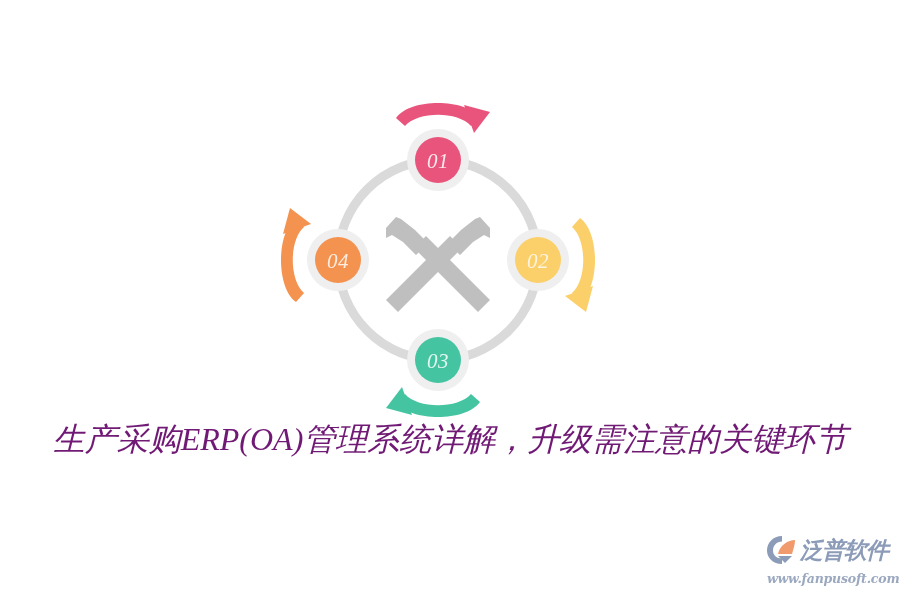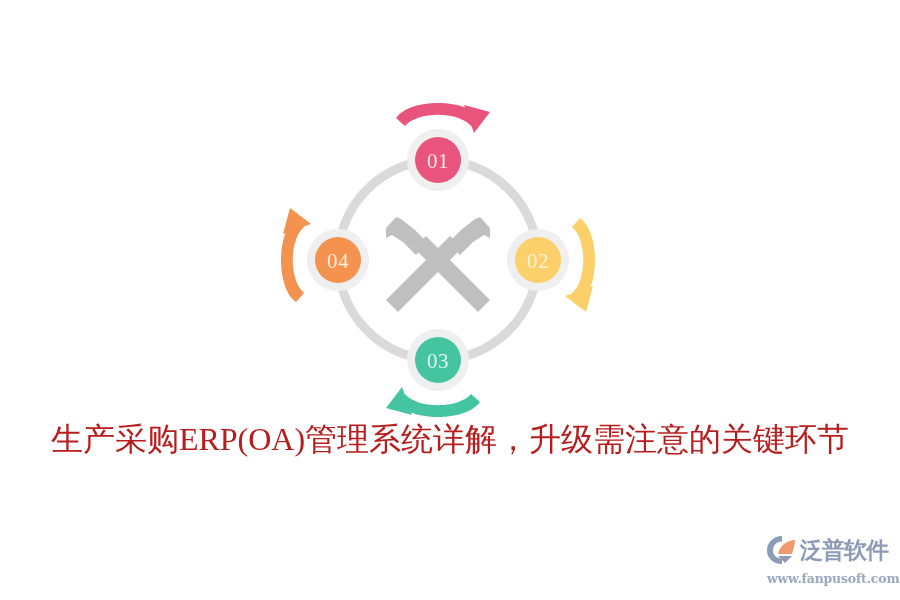--- a/index.html
+++ b/index.html
@@ -14,20 +14,21 @@
     overflow: hidden;
     position: relative;
   }
 
   #stage {
     position: absolute;
     left: 0;
     top: 0;
     width: 716px;
     height: 600px;
+    font-style: italic;
   }
 
   
   #cycle-diagram {
     position: absolute;
     left: 268px;
     top: 80px;
     width: 340px;
     height: 340px;
   }
@@ -45,21 +46,21 @@
   
   #headline {
     position: absolute;
     left: 0;
     top: 417px;
     width: 900px;
     text-align: center;
     font-family: "Liberation Serif", serif;
     font-size: 32px;
     line-height: 44px;
-    color: #b91c1c;
+    color: #701a75;
     white-space: nowrap;
     letter-spacing: 0px;
   }
 
   
   #brand-logo {
     position: absolute;
     left: 766px;
     top: 535px;
     width: 124px;

